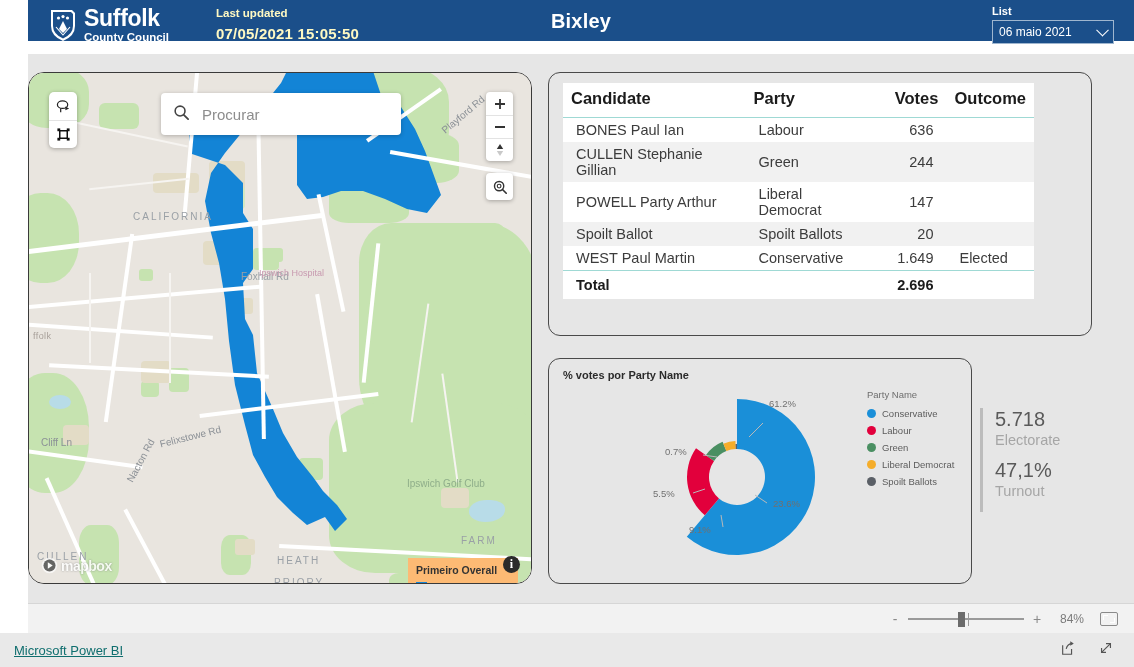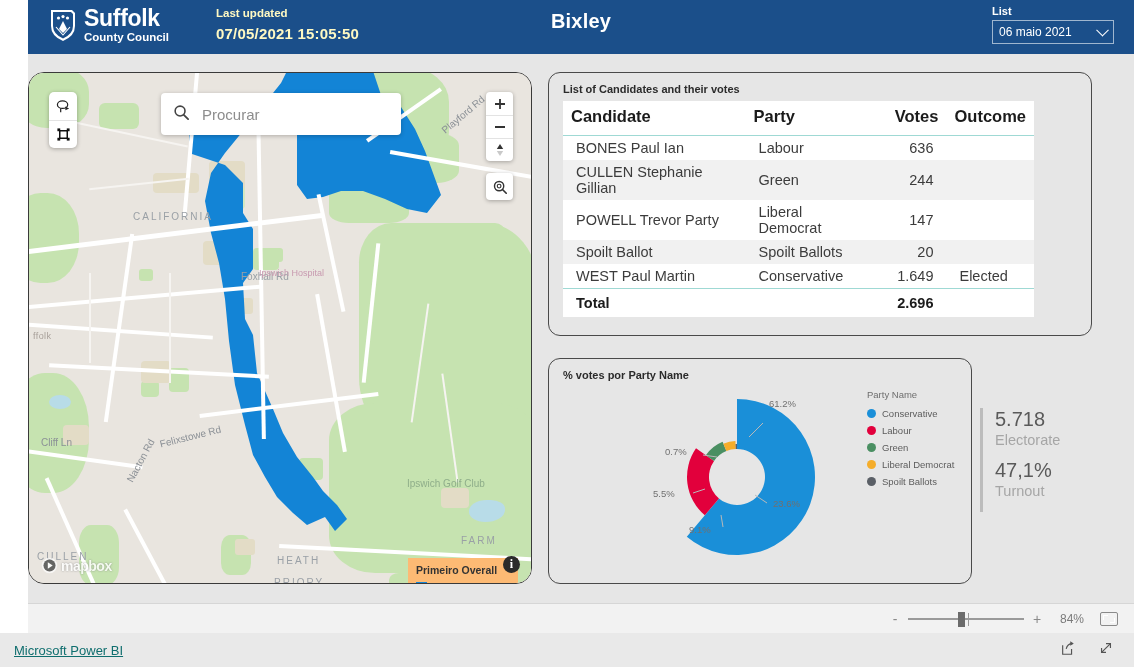--- a/index.html
+++ b/index.html
@@ -6,21 +6,21 @@
   html, body {
     width: 1134px; height: 667px;
     font-family: "Liberation Sans", sans-serif;
     background: #ffffff;
     overflow: hidden;
   }
   #app { position: relative; width: 1134px; height: 667px; background:#fff; }
 
   
   .header {
-    position: absolute; left: 28px; top: 0; width: 1106px; height: 54px;
+    position: absolute; left: 28px; top: 0; width: 1106px; height: 41px;
     background: #1b4f8a;
     text-decoration: underline;
   }
   .brand { position: absolute; left: 20px; top: 7px; display:flex; align-items:center; gap:6px; }
   .crest { width: 30px; height: 34px; position: relative; }
   .crest svg { display:block; }
   .brand-text { color:#fff; line-height: 1; }
   .brand-main { font-size: 23px; font-weight: bold; letter-spacing: -0.3px; }
   .brand-sub { font-size: 11.5px; font-weight: bold; margin-top: 2px; }
 
@@ -401,21 +401,20 @@
           <circle cx="9" cy="9" r="6.4" fill="#4a4a4a"></circle>
           <path d="M7.2 5.6 L12.4 9 L7.2 12.4 Z" fill="#fff"></path>
         </svg>
         <span class="mtext">mapbox</span>
       </div>
       <div class="map-info">i</div>
     </div>
   </div>
 
   <div class="table-card">
-    <div class="card-title">List of Candidates and their votes</div>
     <table class="votes">
       <thead>
         <tr>
           <th class="col-cand">Candidate</th>
           <th class="col-party">Party</th>
           <th class="col-votes num">Votes</th>
           <th class="col-out">Outcome</th>
         </tr>
       </thead>
       <tbody>
@@ -425,21 +424,21 @@
           <td class="num">636</td>
           <td></td>
         </tr>
         <tr class="alt">
           <td>CULLEN Stephanie Gillian</td>
           <td>Green</td>
           <td class="num">244</td>
           <td></td>
         </tr>
         <tr>
-          <td>POWELL Trevor Party</td>
+          <td>POWELL Party Arthur</td>
           <td>Liberal Democrat</td>
           <td class="num">147</td>
           <td></td>
         </tr>
         <tr class="alt">
           <td>Spoilt Ballot</td>
           <td>Spoilt Ballots</td>
           <td class="num">20</td>
           <td></td>
         </tr>

